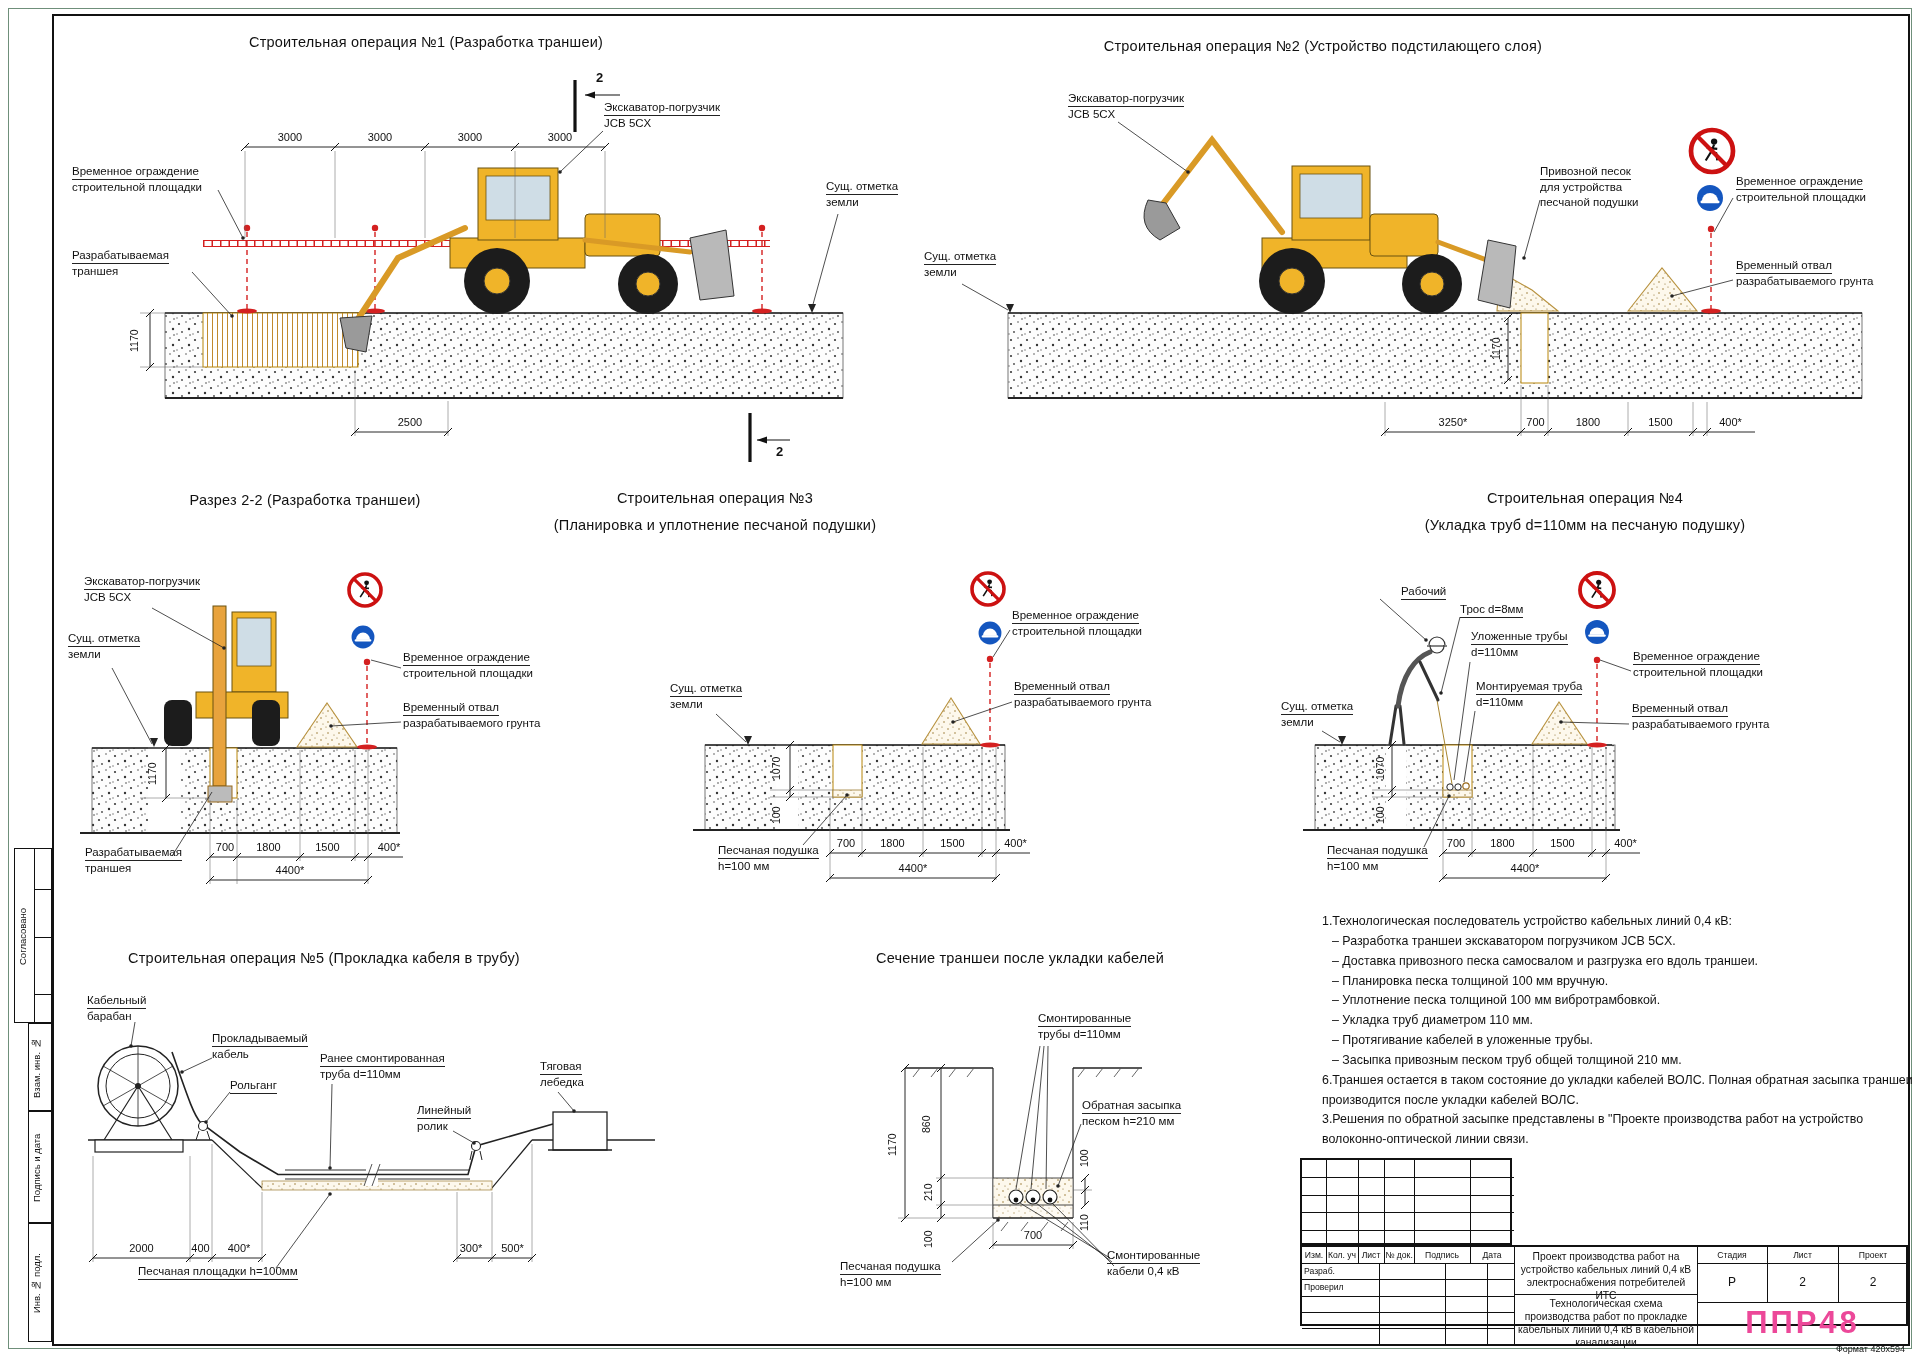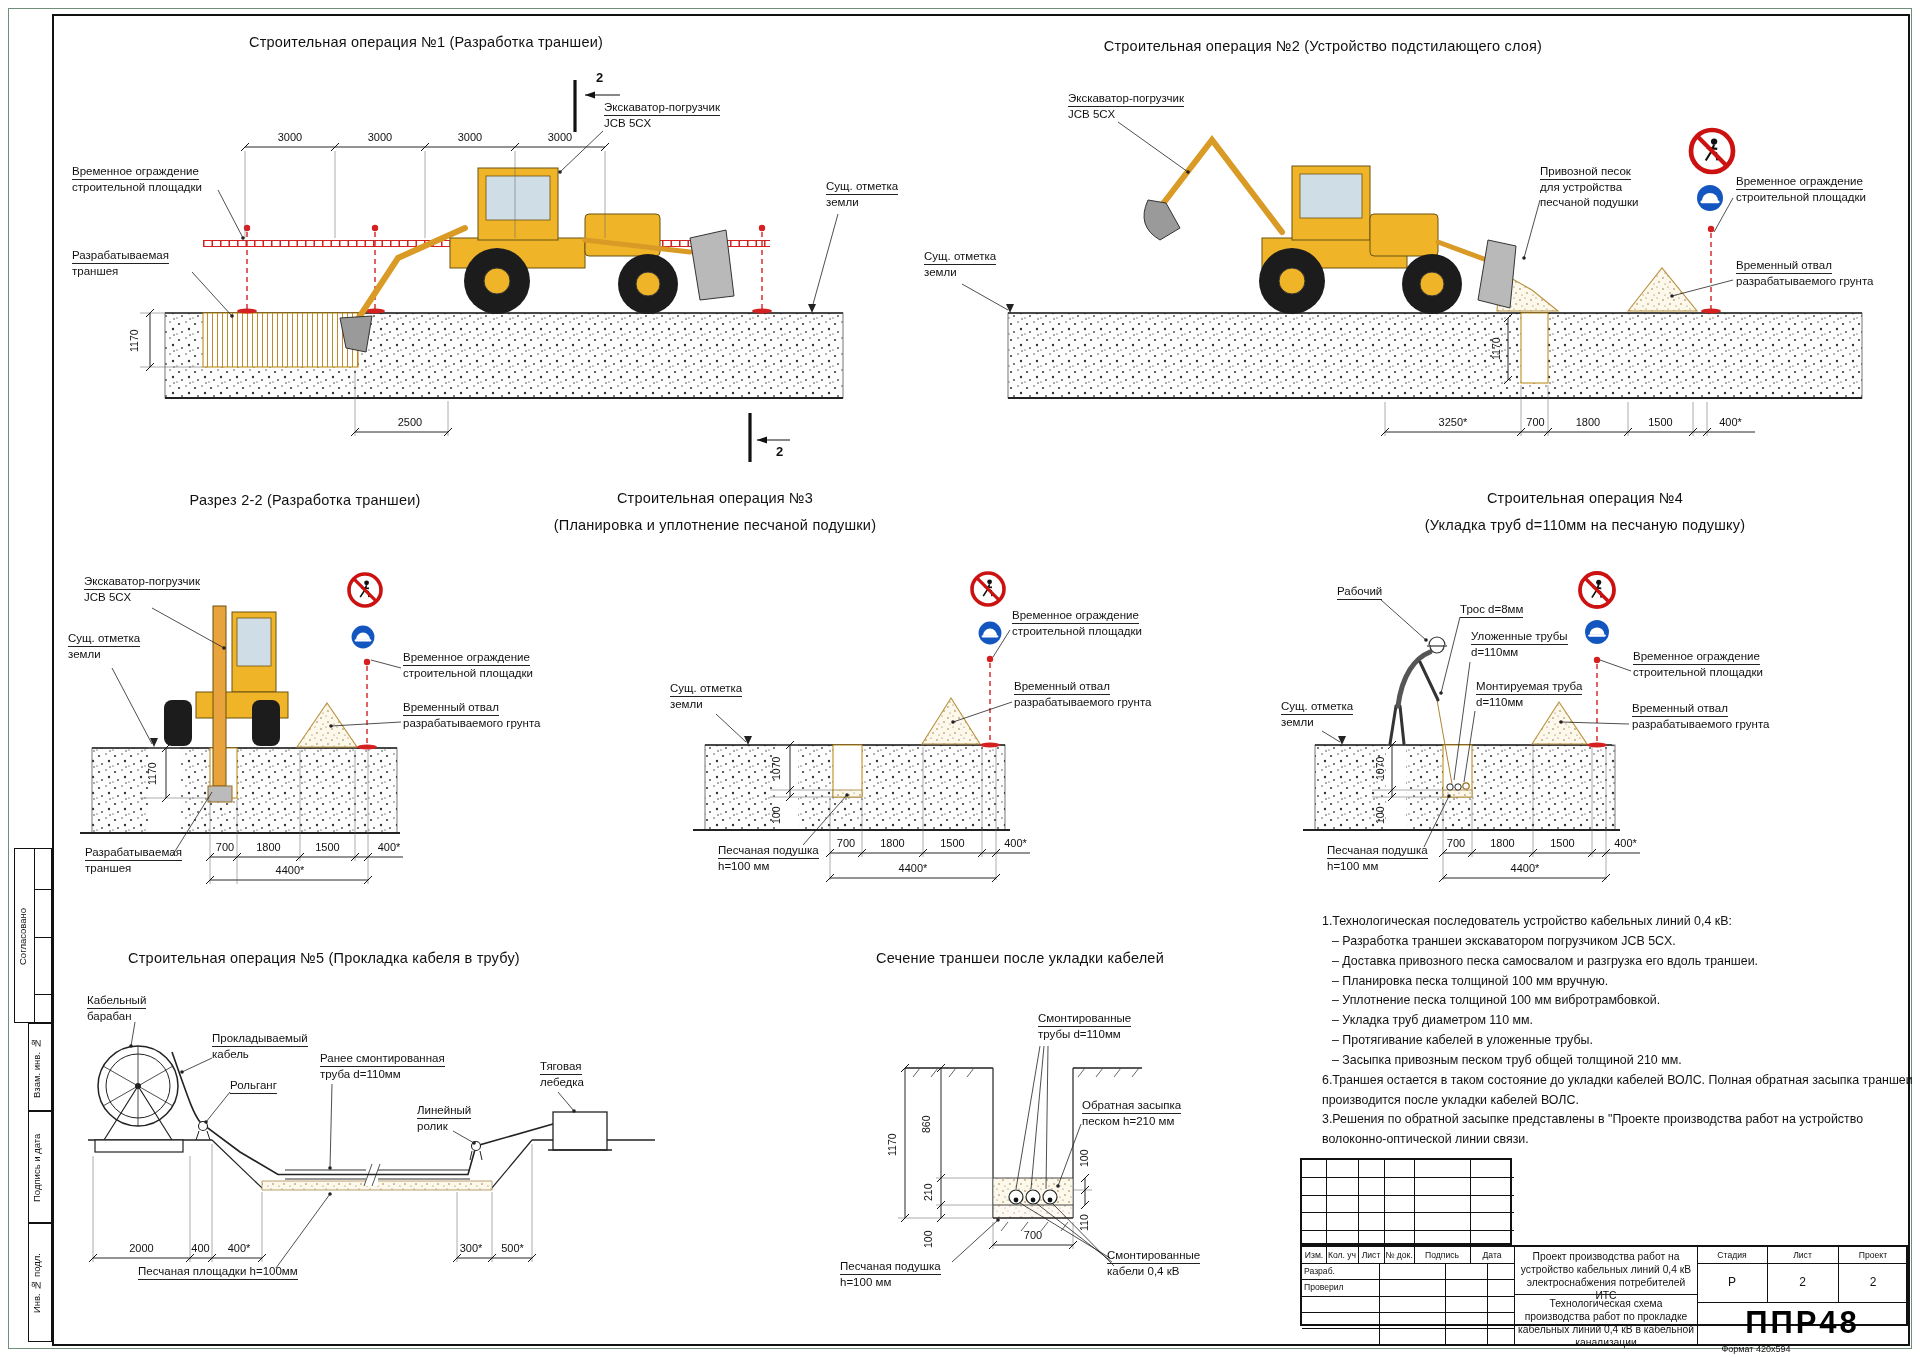--- a/index.html
+++ b/index.html
@@ -22,21 +22,21 @@
   .notes p{margin:0;}
   .notes p.sub{padding-left:10px;}
   .cell{position:absolute;box-sizing:border-box;}
   .bd{border:1.5px solid #111;}
   .bd2{border:2px solid #111;}
   .hl{position:absolute;background:#111;height:1px;}
   .vl{position:absolute;background:#111;width:1px;}
   .stxt{position:absolute;font-size:8.6px;text-align:center;overflow:hidden;white-space:nowrap;}
   .sideTxt{position:absolute;writing-mode:vertical-rl;transform:rotate(180deg);
            font-size:9.5px;text-align:center;}
-  .logo{position:absolute;font-weight:bold;font-size:31px;letter-spacing:3px;color:#000000;
+  .logo{position:absolute;font-weight:bold;font-size:31px;letter-spacing:3px;color:#ec4899;
         text-align:center;}
   .small{font-size:9px;}
 </style>
 </head>
 <body>
 
 <div id="sheet">
 <div class="frame-outer"></div>
 
 <svg class="canvas" width="1920" height="1357" viewBox="0 0 1920 1357">
@@ -581,21 +581,21 @@
       <span>h=100 мм</span>
     </div>
 <div class="dim" style="left:826px;top:837px;width:40px">700</div>
 <div class="dim" style="left:862px;top:837px;width:61px">1800</div>
 <div class="dim" style="left:923px;top:837px;width:59px">1500</div>
 <div class="dim" style="left:993px;top:837px;width:45px">400*</div>
 <div class="dim" style="left:878px;top:862px;width:70px">4400*</div>
 <div class="vd" style="left:770px;top:747px;height:42px">1070</div>
 <div class="vd" style="left:770px;top:800px;height:30px">100</div>
 
-<div class="lbl" style="left:1337px;top:584px">
+<div class="lbl" style="left:1401px;top:584px">
   <span class="u">Рабочий</span>
     </div>
 <div class="lbl" style="left:1460px;top:602px">
   <span class="u">Трос d=8мм</span>
     </div>
 <div class="lbl" style="left:1471px;top:629px">
   <span class="u">Уложенные трубы</span>
       <span>d=110мм</span>
     </div>
 <div class="lbl" style="left:1476px;top:679px">
@@ -741,21 +741,21 @@
   <div class="hl" style="left:395px;top:16px;width:211px"></div>
       <div class="hl" style="left:395px;top:55px;width:211px"></div>
   <div class="stxt" style="left:395px;top:3px;width:70px">Стадия</div>
   <div class="stxt" style="left:465px;top:3px;width:71px">Лист</div>
   <div class="stxt" style="left:536px;top:3px;width:70px">Проект</div>
   <div class="stxt" style="left:395px;top:28px;width:70px;font-size:12px">Р</div>
   <div class="stxt" style="left:465px;top:28px;width:71px;font-size:12px">2</div>
   <div class="stxt" style="left:536px;top:28px;width:70px;font-size:12px">2</div>
   <div class="logo" style="left:395px;top:58px;width:211px">ППР48</div>
 </div>
-<div class="dim small" style="left:1676px;top:1344px;width:160px;text-align:center">Формат 420x594</div>
+<div class="dim small" style="left:1745px;top:1344px;width:160px;text-align:right">Формат 420x594</div>
 
 <div class="cell bd" style="left:14px;top:848px;width:38px;height:175px">
   <div class="vl" style="left:19px;top:0;height:175px"></div>
   <div class="hl" style="left:19px;top:40px;width:19px"></div>
   <div class="hl" style="left:19px;top:88px;width:19px"></div>
   <div class="hl" style="left:19px;top:145px;width:19px"></div>
   <div class="sideTxt" style="left:2px;top:4px;width:16px;height:167px">Согласовано</div>
 </div>
 <div class="cell bd" style="left:28px;top:1023px;width:24px;height:88px">
   <div class="sideTxt" style="left:2px;top:2px;width:18px;height:84px">Взам. инв. №</div>

